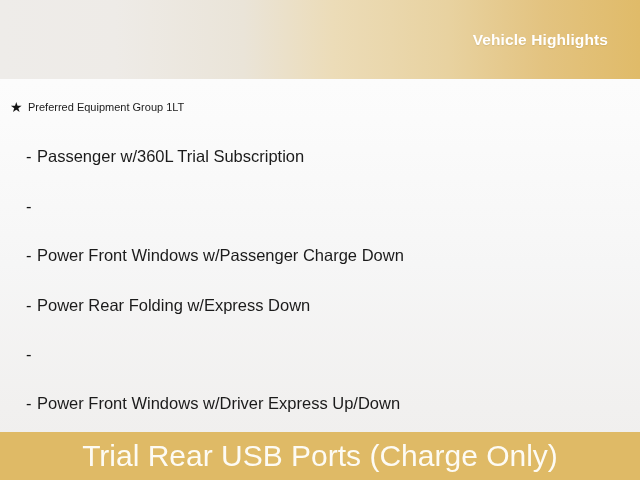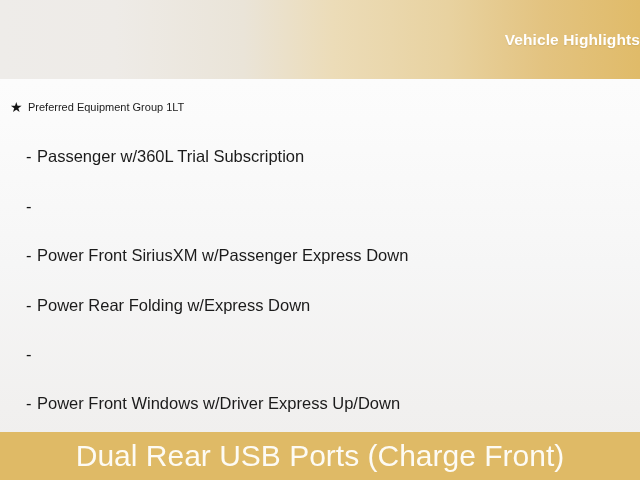--- a/index.html
+++ b/index.html
@@ -33,20 +33,21 @@
         #eeebe7 18%,
         #eae4d8 38%,
         #ecdcb8 52%,
         #e8d2a0 70%,
         #e3c380 85%,
         #e0bb69 100%);
     display: flex;
     align-items: center;
     justify-content: flex-end;
     box-sizing: border-box;
+    padding-right: 32px;
   }
   .header-title {
     color: #ffffff;
     font-size: 15.5px;
     font-weight: bold;
     letter-spacing: 0.1px;
     line-height: 1;
     white-space: nowrap;
     text-shadow: 0 1px 1px rgba(140, 110, 50, 0.18);
   }
@@ -137,32 +138,32 @@
       </li>
       <li class="highlight-item item-level-1">
         <span class="bullet">-</span>
         <span class="item-text">Passenger w/360L Trial Subscription</span>
       </li>
       <li class="highlight-item item-level-1">
         <span class="bullet">-</span>
       </li>
       <li class="highlight-item item-level-1">
         <span class="bullet">-</span>
-        <span class="item-text">Power Front SiriusXM w/Passenger Express Down</span>
+        <span class="item-text">Power Front Windows w/Passenger Charge Down</span>
       </li>
       <li class="highlight-item item-level-1">
         <span class="bullet">-</span>
         <span class="item-text">Power Rear Folding w/Express Down</span>
       </li>
       <li class="highlight-item item-level-1">
         <span class="bullet">-</span>
       </li>
       <li class="highlight-item item-level-1">
         <span class="bullet">-</span>
         <span class="item-text">Power Front Windows w/Driver Express Up/Down</span>
       </li>
     </ul>
 
   <div class="footer-banner">
-    <span class="footer-text">Dual Rear USB Ports (Charge Front)</span>
+    <span class="footer-text">Trial Rear USB Ports (Charge Only)</span>
   </div>
 
 </div>
 
 </body></html>

